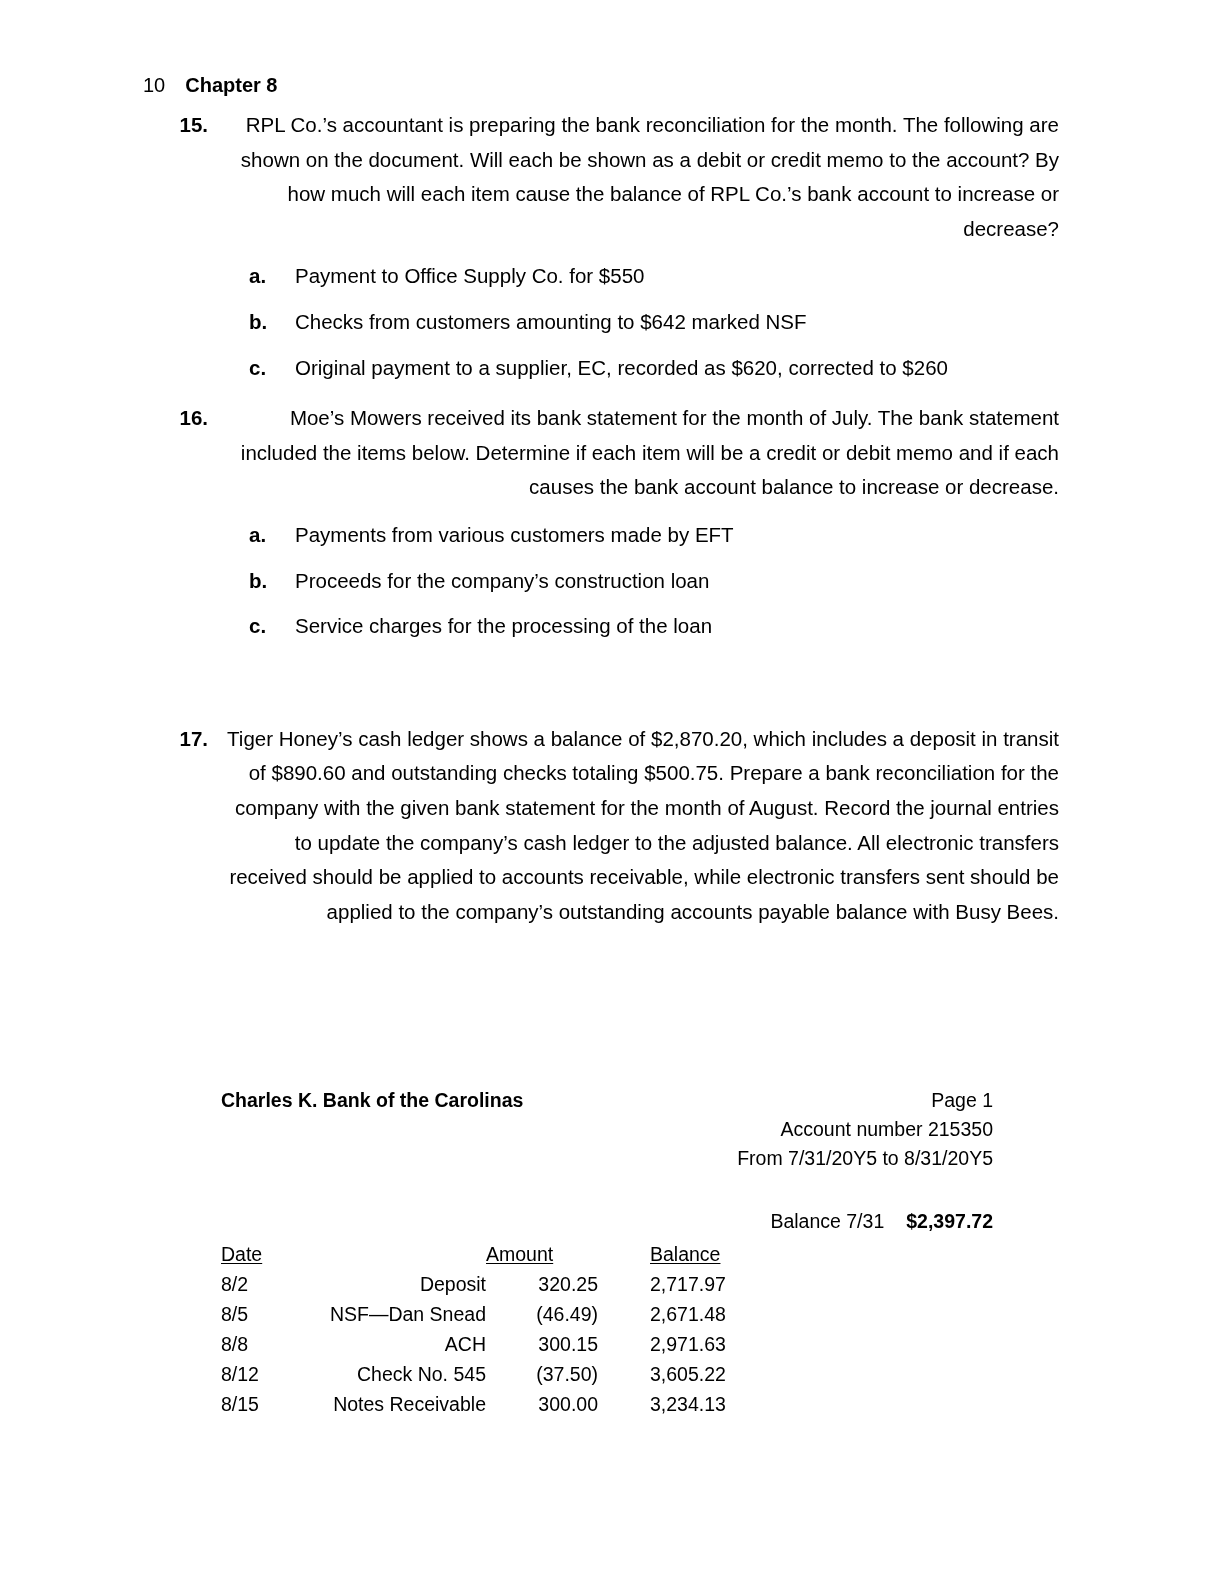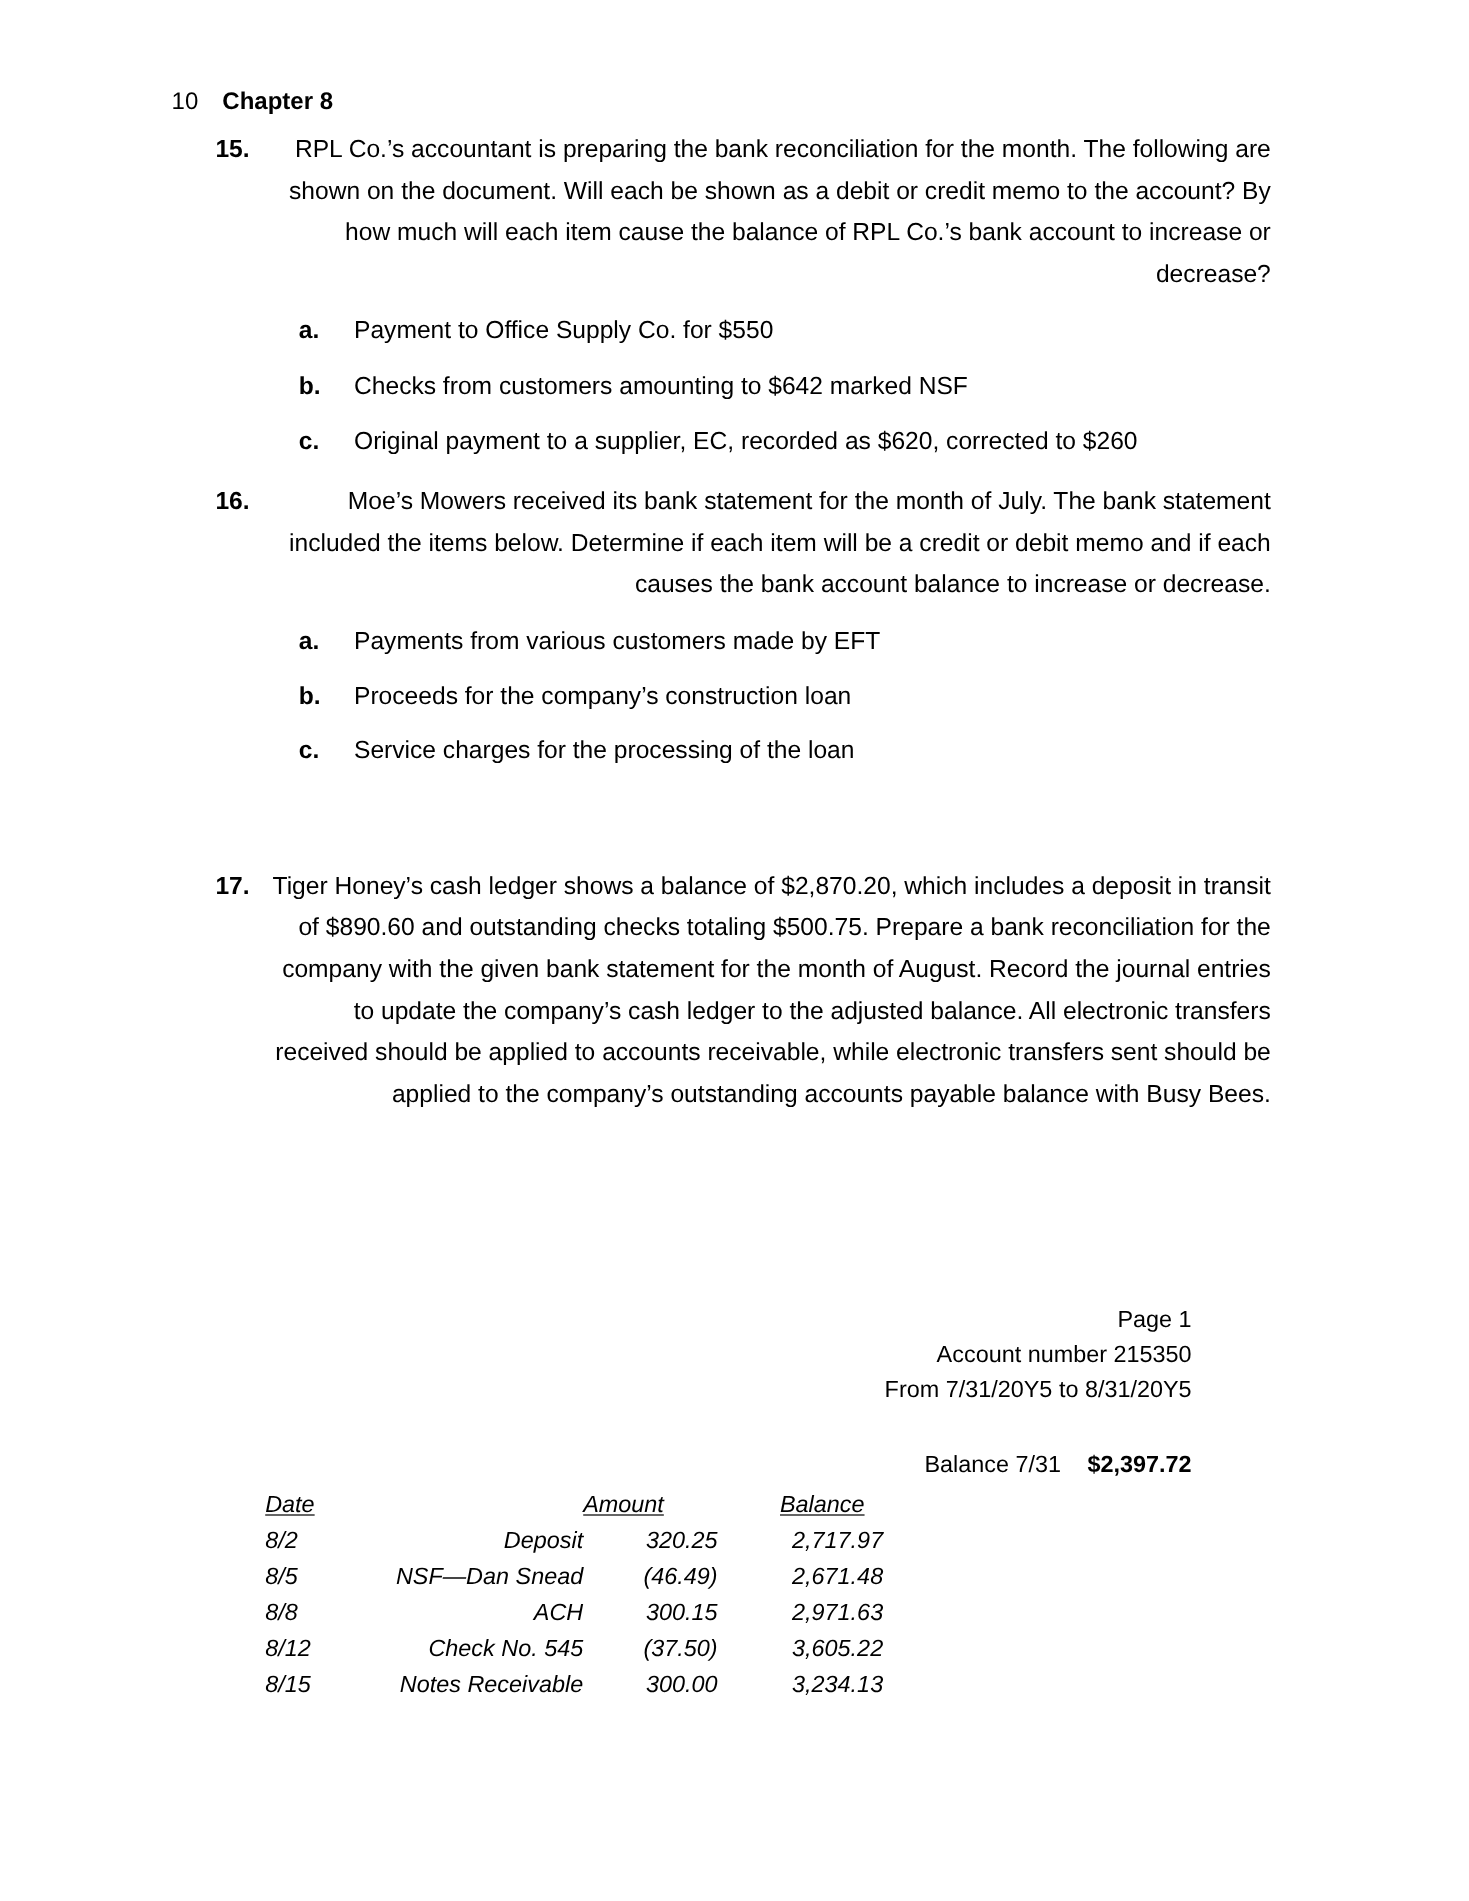--- a/index.html
+++ b/index.html
@@ -134,33 +134,32 @@
     margin-top: 3px;
     border-collapse: collapse;
     font-size: 19.5px;
   }
   table.txns th, table.txns td {
     padding: 0;
     font-weight: normal;
     line-height: 30px;
     vertical-align: bottom;
     white-space: nowrap;
-    font-style: italic;
   }
   table.txns th {
     text-align: left;
   }
   table.txns th span.uline {
     text-decoration: underline;
     text-underline-offset: 2px;
   }
   .col-date   { width: 66px; text-align: left; }
   .col-desc   { width: 199px; text-align: right; }
   .col-amount { width: 112px; text-align: right; }
-  .col-balance{ width: 96px;  text-align: center; padding-left: 52px !important; }
+  .col-balance{ width: 96px;  text-align: left; padding-left: 52px !important; }
   th.col-balance, td.col-balance { padding-left: 52px; }
   th.col-amount { text-align: right; }
   th.col-balance { text-align: right; margin-top: 28px; }
 </style>
 </head>
 <body>
 
 <div class="page">
 
   <div class="running-head">
@@ -214,20 +213,21 @@
     <div class="question">
       <span class="qnum">17.</span>
       <div class="qbody">Tiger Honey’s cash ledger shows a balance of $2,870.20, which includes a deposit in transit of $890.60 and outstanding checks totaling $500.75. Prepare a bank reconciliation for the company with the given bank statement for the month of August. Record the journal entries to update the company’s cash ledger to the adjusted balance. All electronic transfers received should be applied to accounts receivable, while electronic transfers sent should be applied to the company’s outstanding accounts payable balance with Busy Bees.</div>
     </div>
 
   </div>
 
   <div class="statement">
 
     <div class="stmt-top">
+      <div class="bank-name">Charles K. Bank of the Carolinas</div>
       <div class="stmt-meta">
         <div>Page 1</div>
         <div>Account number 215350</div>
         <div>From 7/31/20Y5 to 8/31/20Y5</div>
       </div>
     </div>
 
     <div class="balance-line">
       <span class="bal-label">Balance 7/31</span><span class="bal-amt">$2,397.72</span>
     </div>

